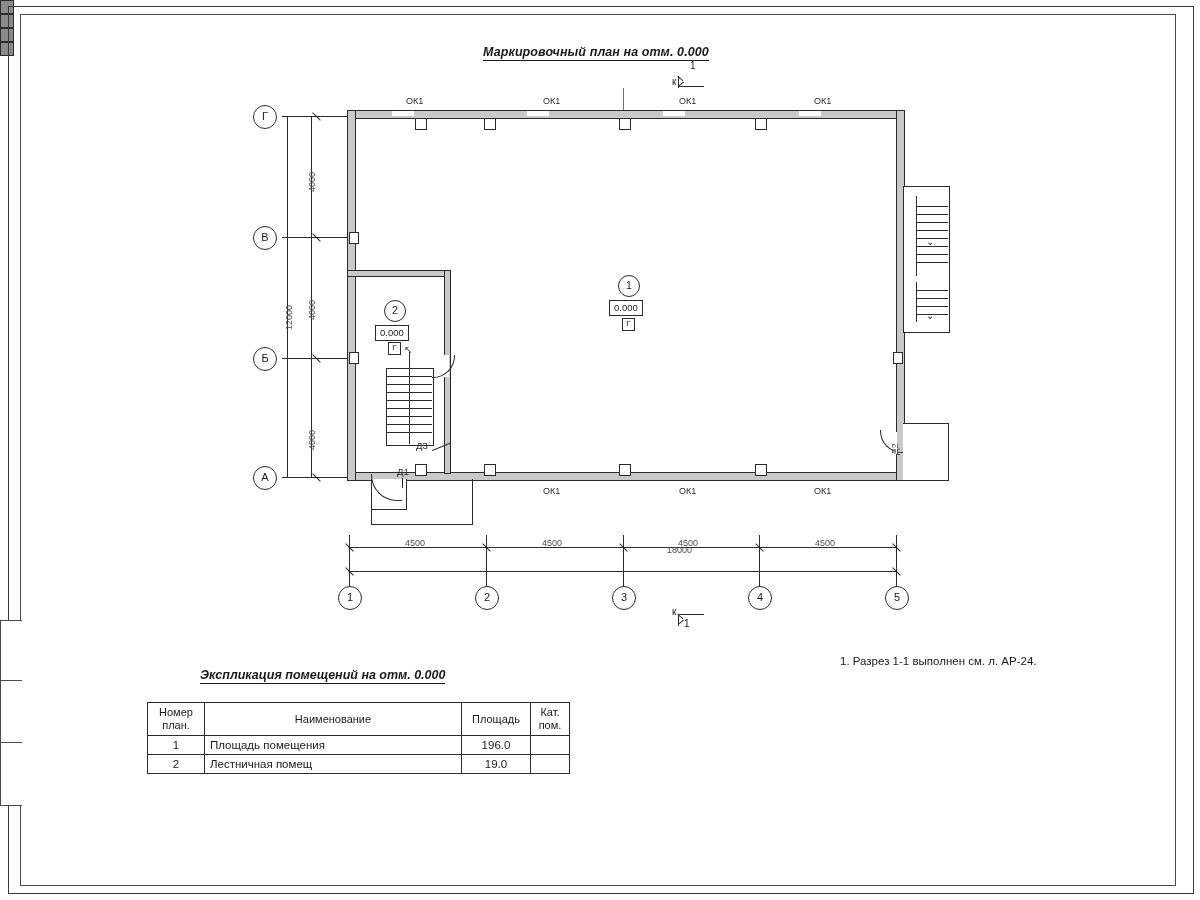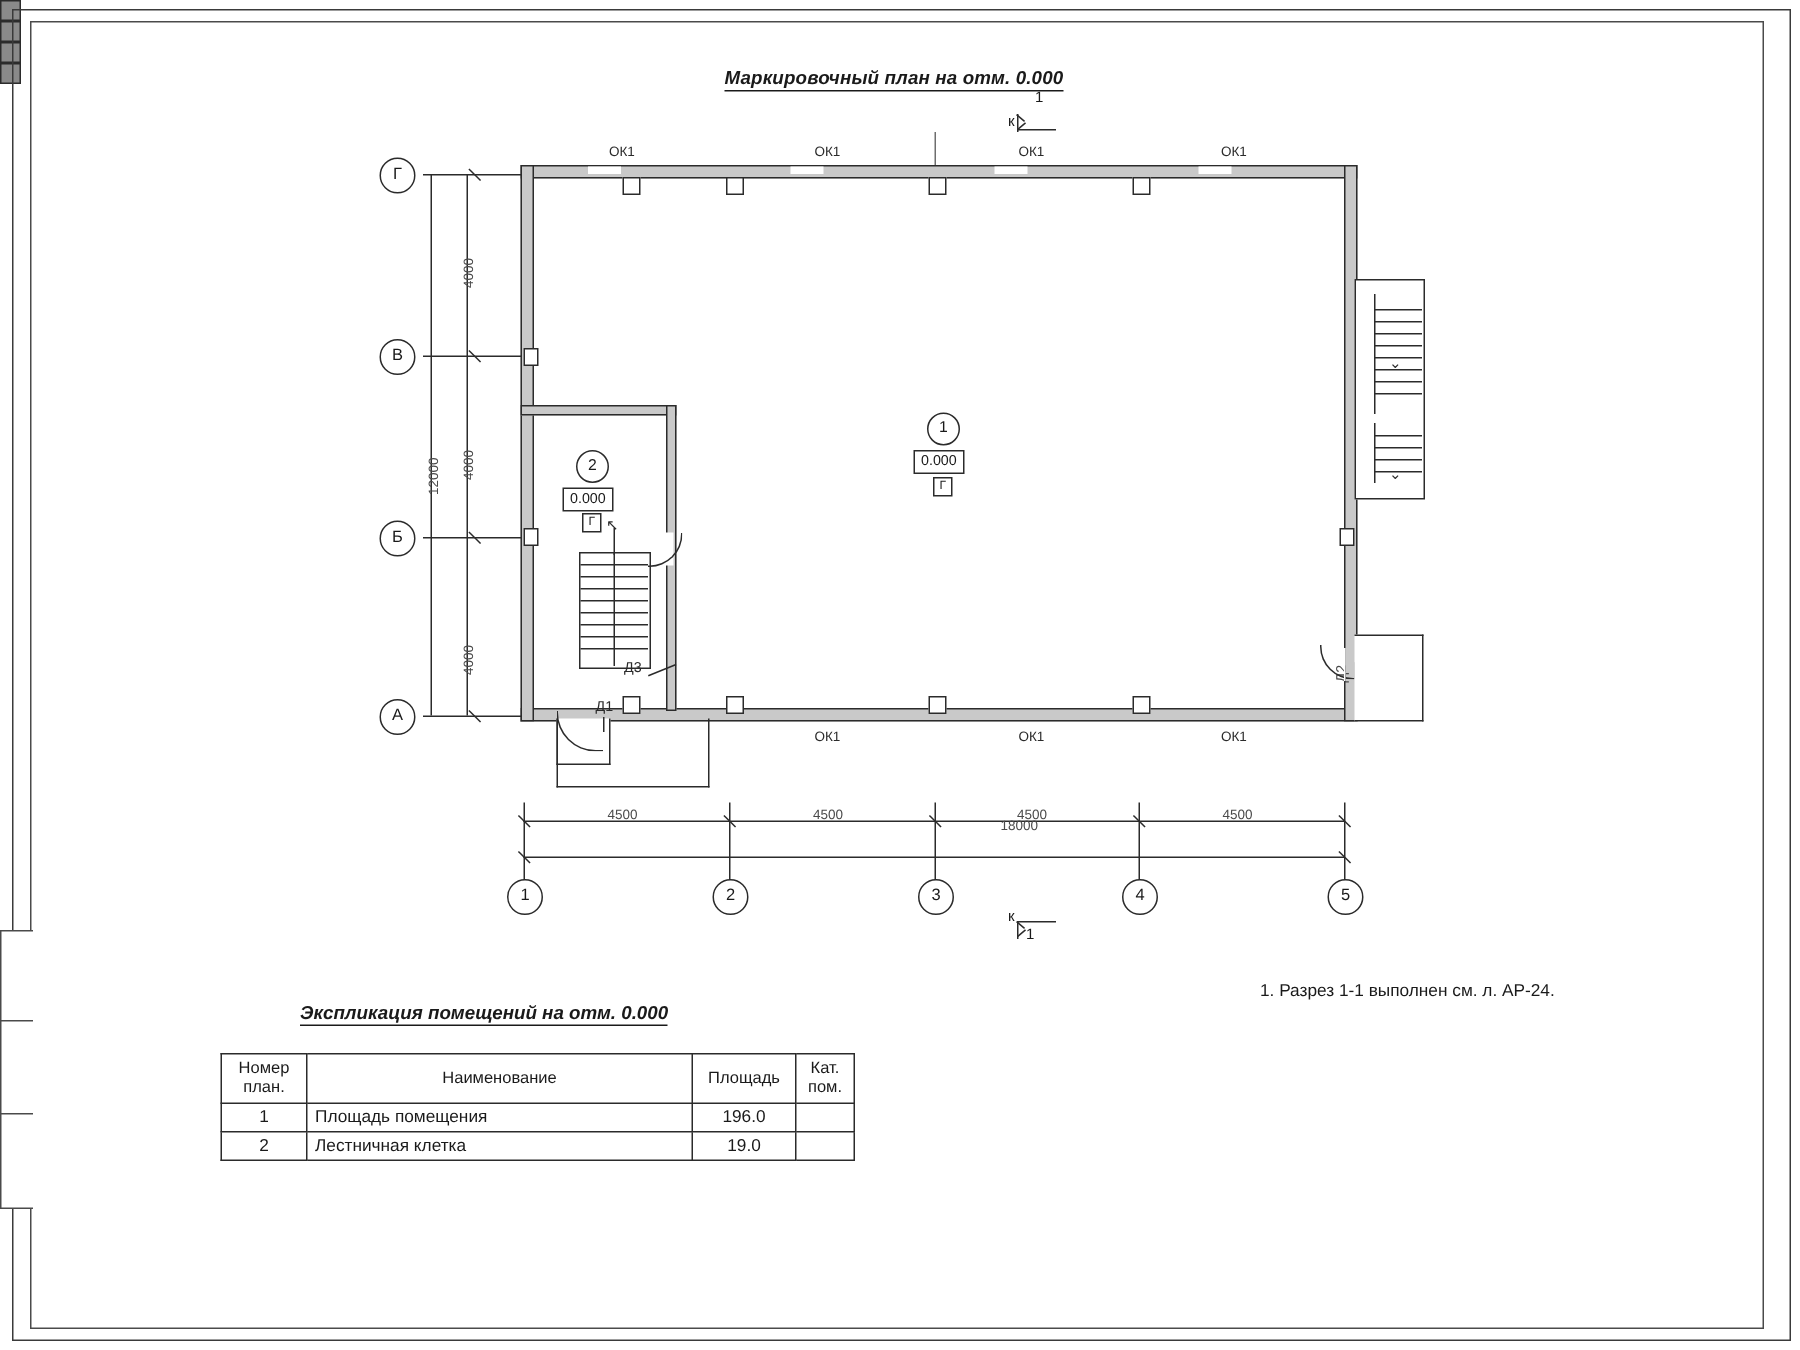--- a/index.html
+++ b/index.html
@@ -389,20 +389,20 @@
     </thead>
     <tbody>
       <tr>
         <td class="c-num">1</td>
         <td class="c-name">Площадь помещения</td>
         <td class="c-area">196.0</td>
         <td class="c-cat"></td>
       </tr>
       <tr>
         <td class="c-num">2</td>
-        <td class="c-name">Лестничная клетка</td>
+        <td class="c-name">Лестничная помещ</td>
         <td class="c-area">19.0</td>
         <td class="c-cat"></td>
       </tr>
     </tbody>
   </table>
 
 </div>
 
 </body></html>

